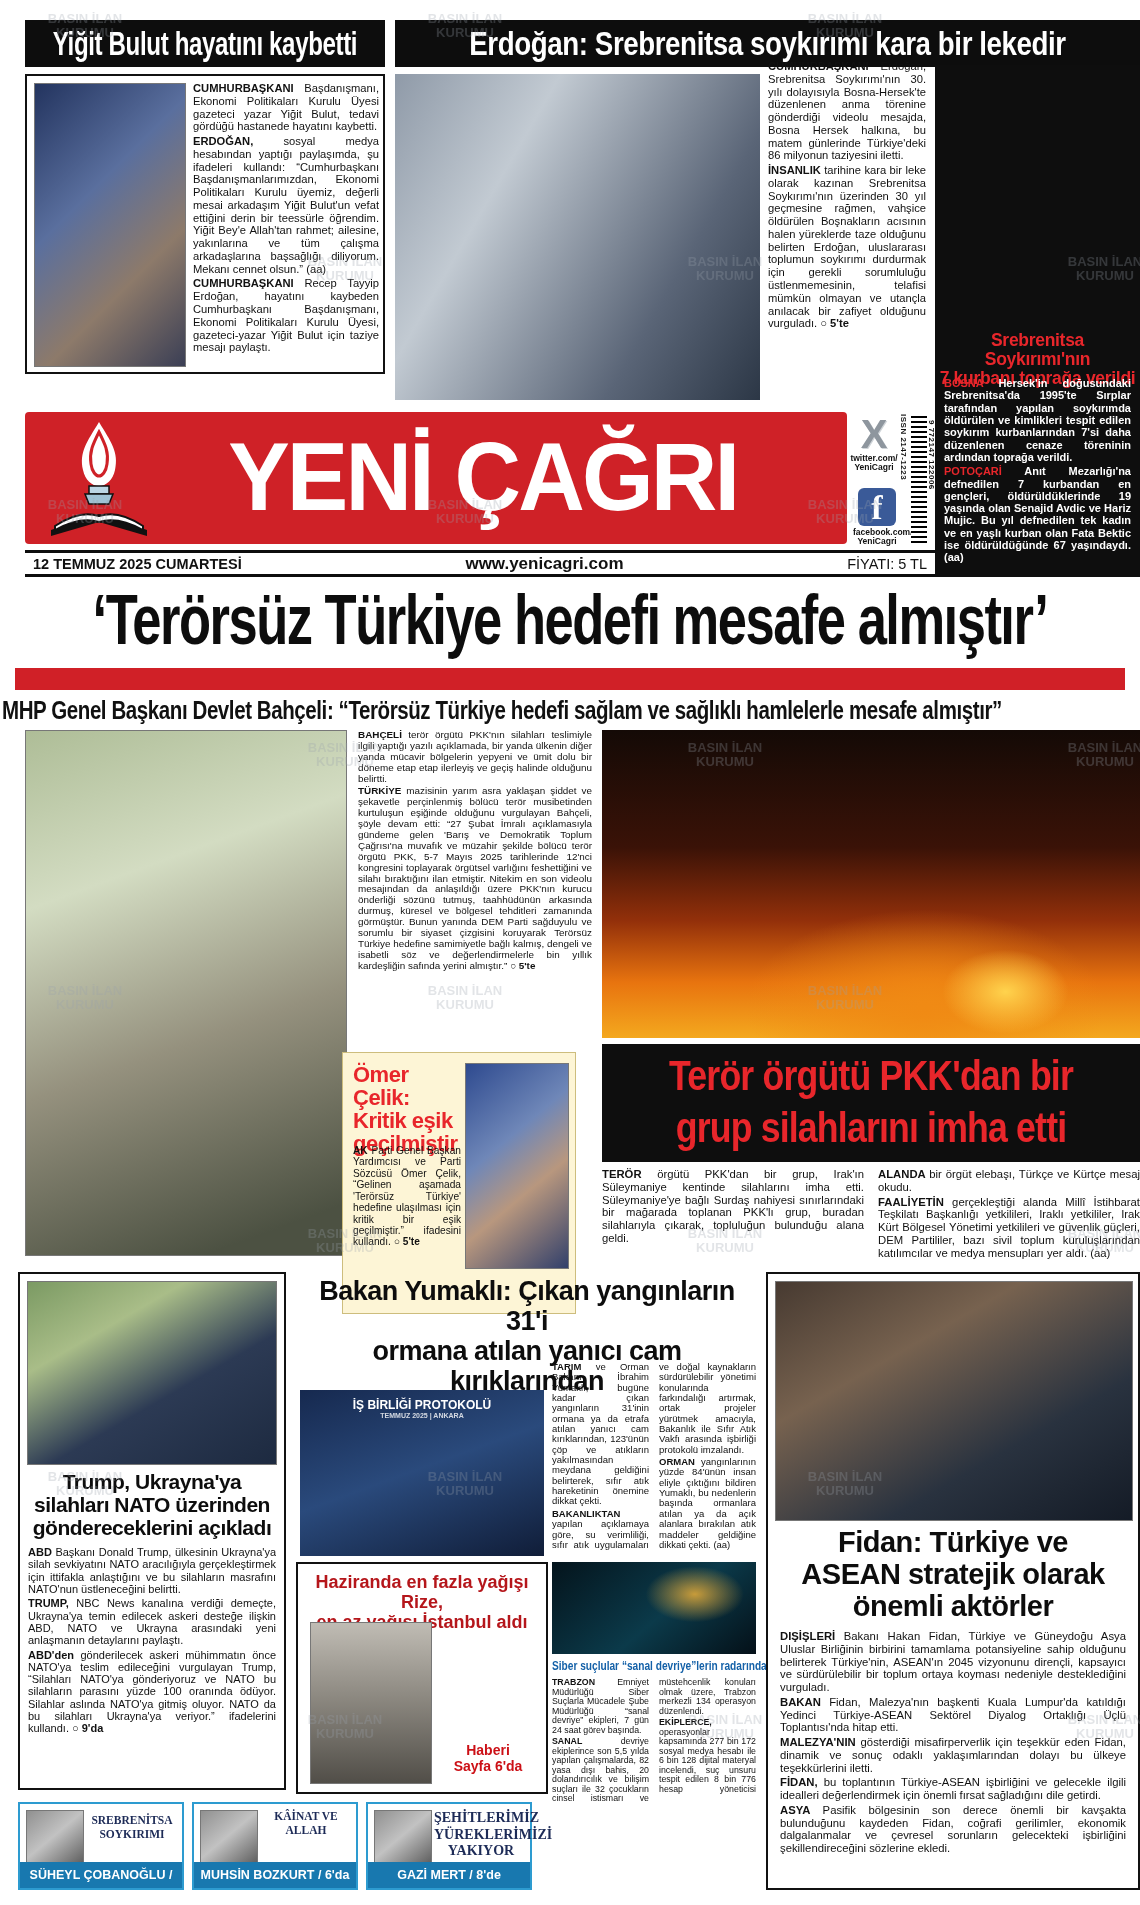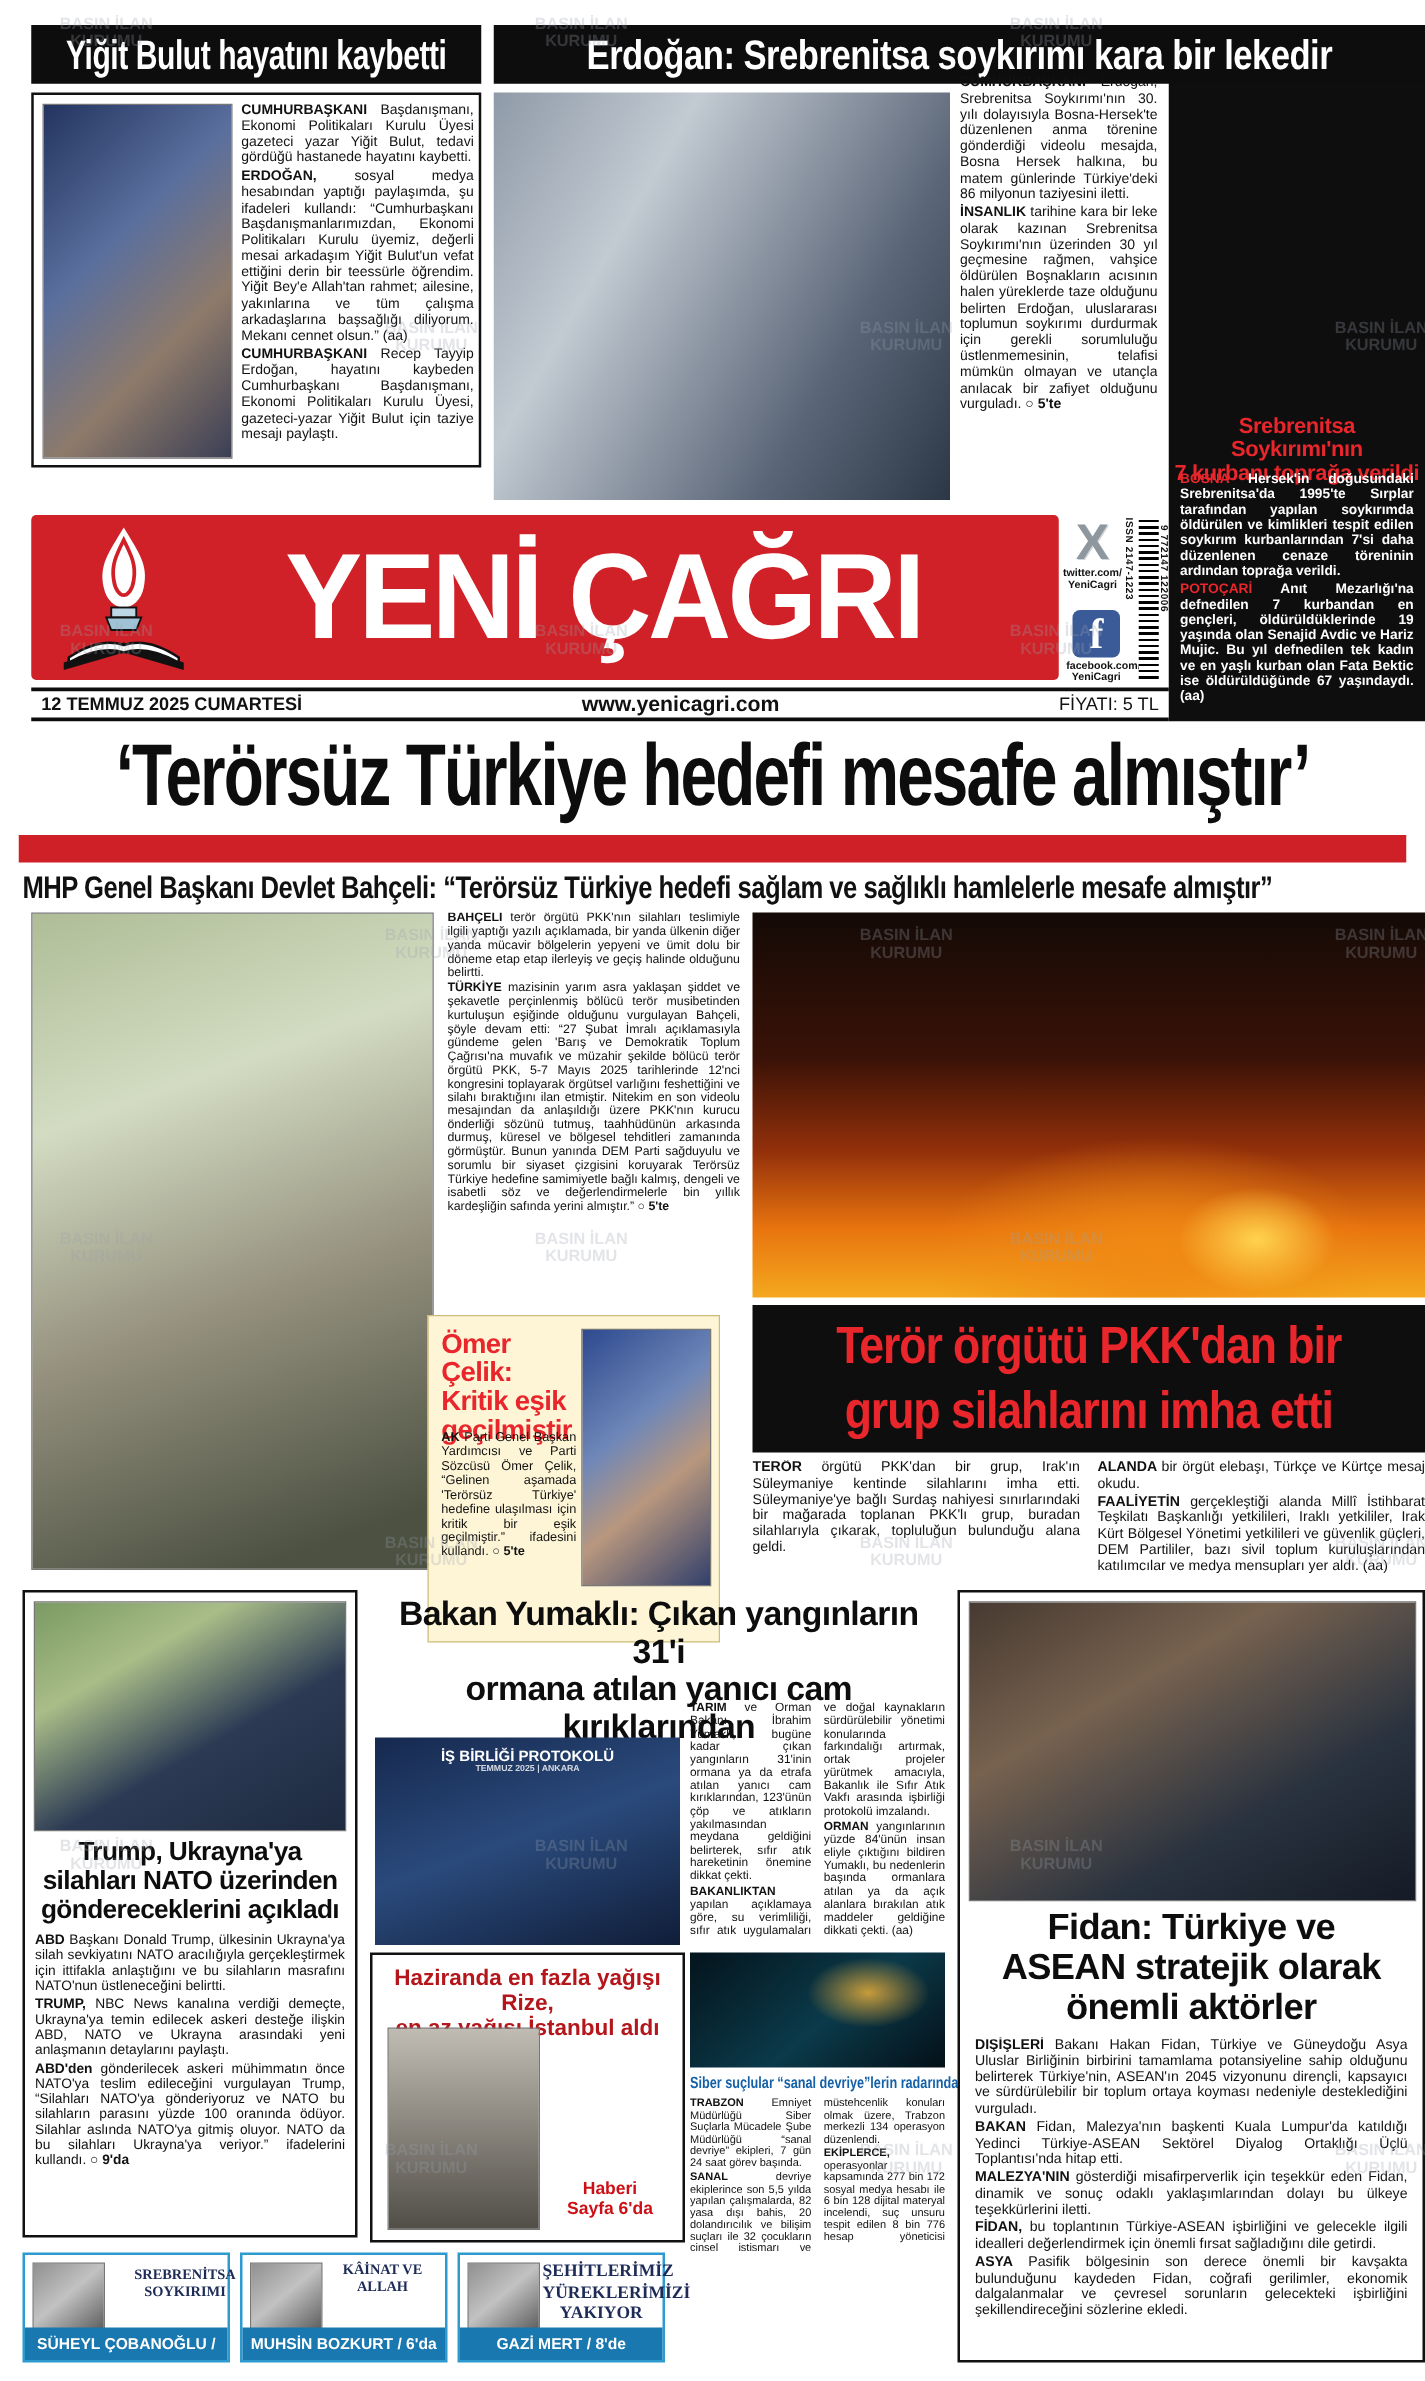--- a/index.html
+++ b/index.html
@@ -146,21 +146,21 @@
   <div class="abs datebar" style="left:25px;top:550px;width:910px;height:27px;">
     <span style="font-weight:700;font-size:14.5px;">12 TEMMUZ 2025 CUMARTESİ</span>
     <span style="font-weight:700;font-size:17px;">www.yenicagri.com</span>
     <span style="font-weight:400;font-size:14.5px;">FİYATI: 5 TL</span>
   </div>
 
   <div class="abs" style="left:10px;top:576px;width:1120px;height:90px;overflow:visible;">
     <div class="giant sqz nowrap" style="--sx:0.75;">‘Terörsüz Türkiye hedefi mesafe almıştır’</div>
   </div>
   <div class="abs redbar" style="left:15px;top:668px;width:1110px;height:22px;"></div>
-  <div class="abs" style="left:18px;top:697px;width:1110px;">
+  <div class="abs" style="left:2px;top:697px;width:1110px;">
     <div class="subhead sqz nowrap" style="--sx:0.82;">MHP Genel Başkanı Devlet Bahçeli: “Terörsüz Türkiye hedefi sağlam ve sağlıklı hamlelerle mesafe almıştır”</div>
   </div>
 
   <div class="abs photo ph-bahceli" style="left:25px;top:730px;width:320px;height:524px;"></div>
   <div class="abs body-txt" style="left:358px;top:730px;width:234px;height:316px;overflow:hidden;font-size:9.9px;line-height:1.1;">
       <p><b class="lead">BAHÇELİ </b>terör örgütü PKK'nın silahları teslimiyle ilgili yaptığı yazılı açıklamada, bir yanda ülkenin diğer yanda mücavir bölgelerin yepyeni ve ümit dolu bir döneme etap etap ilerleyiş ve geçiş halinde olduğunu belirtti.</p>
       <p><b class="lead">TÜRKİYE </b>mazisinin yarım asra yaklaşan şiddet ve şekavetle perçinlenmiş bölücü terör musibetinden kurtuluşun eşiğinde olduğunu vurgulayan Bahçeli, şöyle devam etti: “27 Şubat İmralı açıklamasıyla gündeme gelen 'Barış ve Demokratik Toplum Çağrısı'na muvafık ve müzahir şekilde bölücü terör örgütü PKK, 5-7 Mayıs 2025 tarihlerinde 12'nci kongresini toplayarak örgütsel varlığını feshettiğini ve silahı bıraktığını ilan etmiştir. Nitekim en son videolu mesajından da anlaşıldığı üzere PKK'nın kurucu önderliği sözünü tutmuş, taahhüdünün arkasında durmuş, küresel ve bölgesel tehditleri zamanında görmüştür. Bunun yanında DEM Parti sağduyulu ve sorumlu bir siyaset çizgisini koruyarak Terörsüz Türkiye hedefine samimiyetle bağlı kalmış, dengeli ve isabetli söz ve değerlendirmelerle bin yıllık kardeşliğin safında yerini almıştır.”<b class="ref"> ○ 5'te</b></p>
     </div>
 
   <div class="abs photo ph-fire" style="left:602px;top:730px;width:538px;height:308px;"></div>
@@ -236,21 +236,21 @@
         <p><b class="lead">DIŞİŞLERİ </b>Bakanı Hakan Fidan, Türkiye ve Güneydoğu Asya Uluslar Birliğinin birbirini tamamlama potansiyeline sahip olduğunu belirterek Türkiye'nin, ASEAN'ın 2045 vizyonunu dirençli, kapsayıcı ve sürdürülebilir bir toplum ortaya koyması nedeniyle desteklediğini vurguladı.</p>
         <p><b class="lead">BAKAN </b>Fidan, Malezya'nın başkenti Kuala Lumpur'da katıldığı Yedinci Türkiye-ASEAN Sektörel Diyalog Ortaklığı Üçlü Toplantısı'nda hitap etti.</p>
         <p><b class="lead">MALEZYA'NIN </b>gösterdiği misafirperverlik için teşekkür eden Fidan, dinamik ve sonuç odaklı yaklaşımlarından dolayı bu ülkeye teşekkürlerini iletti.</p>
         <p><b class="lead">FİDAN, </b>bu toplantının Türkiye-ASEAN işbirliğini ve gelecekle ilgili idealleri değerlendirmek için önemli fırsat sağladığını dile getirdi.</p>
         <p><b class="lead">ASYA </b>Pasifik bölgesinin son derece önemli bir kavşakta bulunduğunu kaydeden Fidan, coğrafi gerilimler, ekonomik dalgalanmalar ve çevresel sorunların gelecekteki işbirliğini şekillendireceğini sözlerine ekledi.</p>
       </div>
   </div>
 
   <div class="abs colbox" style="left:18px;top:1802px;width:166px;height:88px;">
     <div class="abs photo ph-col" style="left:6px;top:6px;width:56px;height:52px;"></div>
-    <div class="abs title" style="left:66px;top:10px;width:92px;margin-left:16px;">SREBRENİTSA SOYKIRIMI</div>
+    <div class="abs title" style="left:66px;top:10px;width:92px;">SREBRENİTSA SOYKIRIMI</div>
     <div class="bar">SÜHEYL ÇOBANOĞLU / 5'te</div>
   </div>
   <div class="abs colbox" style="left:192px;top:1802px;width:166px;height:88px;">
     <div class="abs photo ph-col" style="left:6px;top:6px;width:56px;height:52px;"></div>
     <div class="abs title" style="left:76px;top:6px;width:72px;">KÂİNAT VE ALLAH</div>
     <div class="bar">MUHSİN BOZKURT / 6'da</div>
   </div>
   <div class="abs colbox" style="left:366px;top:1802px;width:166px;height:88px;">
     <div class="abs photo ph-col" style="left:6px;top:6px;width:56px;height:52px;"></div>
     <div class="abs title" style="left:66px;top:6px;width:94px;font-size:14px;text-align:center;">ŞEHİTLERİMİZ YÜREKLERİMİZİ YAKIYOR</div>

